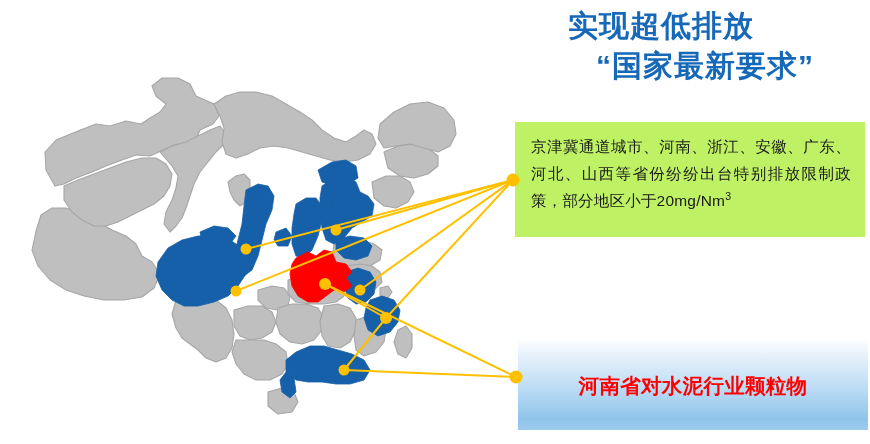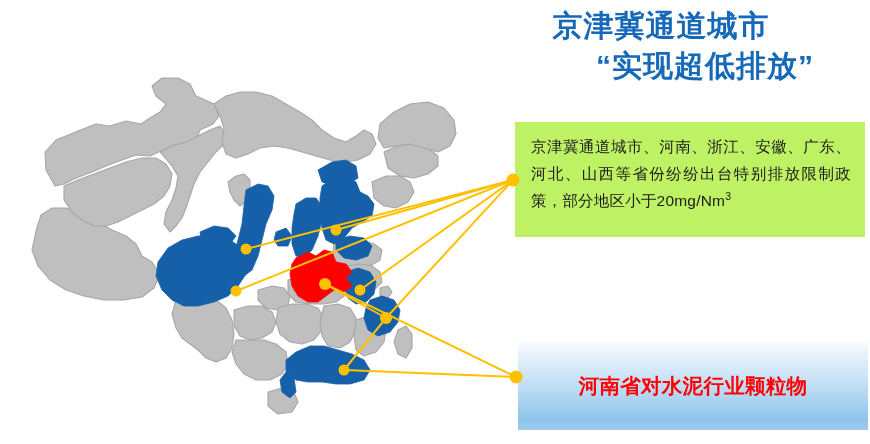--- a/index.html
+++ b/index.html
@@ -215,22 +215,22 @@
              L352 286 L344 292 L334 290 L326 296 L318 302 L308 302 L298 296 L292 286 L290 274
              L292 264 Z"></path>
       </g>
 
       <g fill="none" stroke="#ffffff" stroke-width="0" opacity="0"></g>
 
     </svg>
   </div>
 
   <div id="title-block">
-    <div class="title-line title-line-1">京津冀通道城市</div>
-    <div class="title-line title-line-2">“实现超低排放”</div>
+    <div class="title-line title-line-1">实现超低排放</div>
+    <div class="title-line title-line-2">“国家最新要求”</div>
   </div>
 
   <div id="policy-box">
     <div id="policy-text"><span>京津冀通道城市、河南、浙江、安徽、广东、河北、山西等省份纷纷出台特别排放限制政策，部分地区小于20mg/Nm</span><sup>3</sup></div>
   </div>
 
   <div id="highlight-box">
     <div class="highlight-line">河南省对水泥行业颗粒物</div>
   </div>
 

